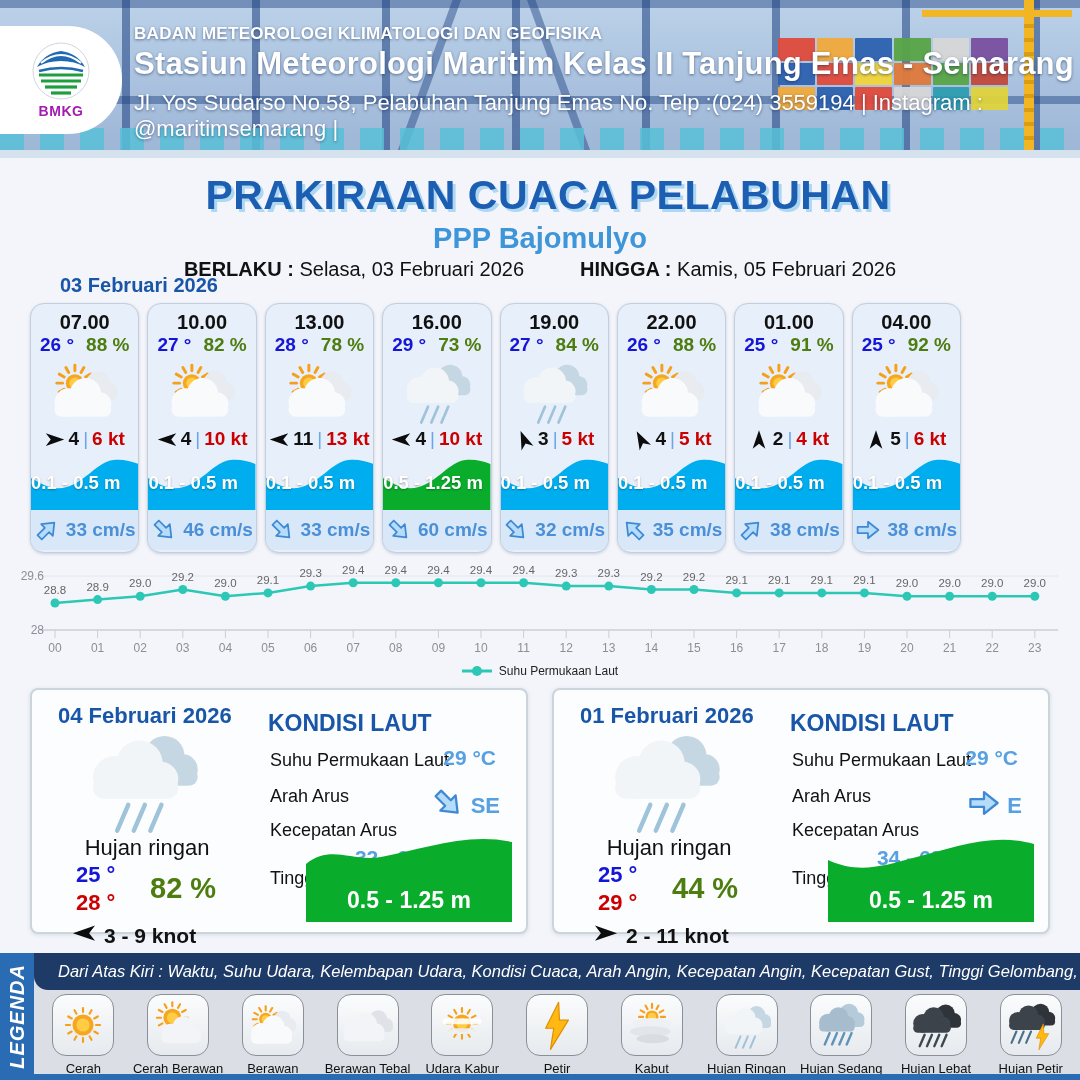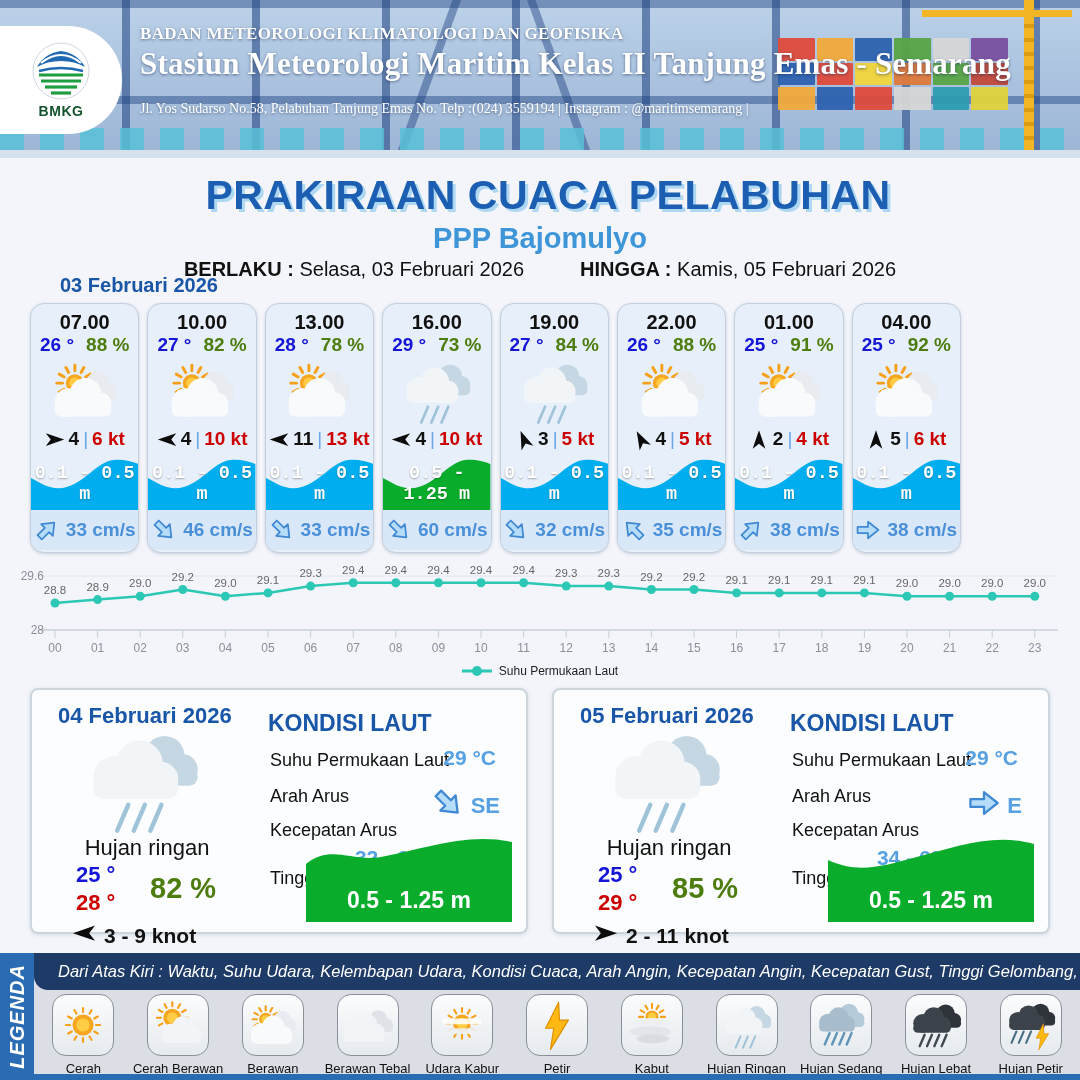--- a/index.html
+++ b/index.html
@@ -19,26 +19,26 @@
   .floor { position:absolute; left:0; right:0; bottom:0; height:8px; background:#d6e1ee; }
   .containers { position:absolute; right:72px; top:38px; width:230px; height:72px; display:grid;
                 grid-template-columns:repeat(6,1fr); grid-template-rows:repeat(3,1fr); gap:2px; opacity:.95; }
   .containers div { border-radius:1px; }
   .crane-v { position:absolute; right:46px; top:0; width:10px; height:150px;
              background:repeating-linear-gradient(180deg,#f2b624 0 10px,#d99c12 10px 14px); }
   .crane-h { position:absolute; right:8px; top:10px; width:150px; height:7px; background:#f2b624; }
   .logo-pill { position:absolute; left:0; top:26px; width:122px; height:108px; background:#fff;
                border-radius:0 54px 54px 0; z-index:5; display:flex; flex-direction:column; align-items:center; justify-content:center; }
   .logo-circle { width:60px; height:60px; }
-  .logo-label { font-size:14px; font-weight:bold; color:#14532d; letter-spacing:.5px; margin-top:2px; }
-  .header-texts { position:absolute; left:140px; top:24px; z-index:5; color:#fff;
-                  text-shadow:0 1px 3px rgba(15,35,75,.55);font-family:Liberation Serif, serif; }
+  .logo-label { font-size:14px; font-weight:bold; color:#a21caf; letter-spacing:.5px; margin-top:2px; }
+  .header-texts { position:absolute; left:134px; top:24px; z-index:5; color:#fff;
+                  text-shadow:0 1px 3px rgba(15,35,75,.55); }
   .h-line1 { font-size:17px; font-weight:bold; letter-spacing:.3px; }
   .h-line2 { font-size:31px; font-weight:bold; margin-top:2px; letter-spacing:.2px; }
-  .h-line3 { font-size:14px; margin-top:19px; }
+  .h-line3 { font-size:22px; margin-top:8px; }
 
   
   .main-title { position:absolute; left:8px; top:172px; width:100%; text-align:center;
                 font-size:41px; font-weight:800; letter-spacing:.5px; color:#1c5eb2;
                 text-shadow:3px 3px 0 #aed7f2; }
   .sub-title { position:absolute; left:0; top:222px; width:100%; text-align:center;
                font-size:29px; font-weight:bold; color:#3e96d9; }
   .validity { position:absolute; left:0; top:258px; width:100%; display:flex; justify-content:center; gap:56px;
               font-size:20px; color:#111; }
   .validity b { font-weight:bold; }
@@ -51,22 +51,22 @@
   .h-time { height:30px; padding-top:7px; text-align:center; font-size:20px; font-weight:bold; color:#111; }
   .h-tr { height:24px; display:flex; justify-content:space-between; padding:0 9px; font-size:19px; font-weight:bold; }
   .h-temp { color:#1515d8; } .h-hum { color:#4d7c0f; }
   .h-icon { height:66px; display:flex; align-items:center; justify-content:center; }
   .h-wind { height:30px; display:flex; align-items:center; justify-content:center; gap:4px;
             font-size:19px; font-weight:bold; color:#111; }
   .h-wind .bar { color:#6aa5e8; font-weight:normal; }
   .h-wind .kt { color:#cc0000; }
   .h-wave { position:relative; height:56px; }
   .h-wave svg { position:absolute; inset:0; width:100%; height:100%; }
-  .h-wave span { position:absolute; left:0; right:0; bottom:5px; text-align:center;
-                 font-size:18.5px; font-weight:bold; color:#fff; text-shadow:0 1px 2px rgba(0,0,0,.3);font-family:Liberation Mono, monospace; }
+  .h-wave span { position:absolute; left:0; right:0; bottom:16px; 
+                 font-size:18.5px; font-weight:bold; color:#fff; text-shadow:0 1px 2px rgba(0,0,0,.3); }
   .h-cur { height:40px; background:#d9e8f8; display:flex; align-items:center; justify-content:center; gap:6px;
            font-size:19px; font-weight:bold; color:#4a90d9; }
 
   
   .chart-wrap { position:absolute; left:0; top:556px; width:1080px; height:108px; }
   .chart-legend { position:absolute; left:0; top:664px; width:100%; display:flex; align-items:center;
                   justify-content:center; gap:7px; font-size:12px; color:#222; }
 
   
   .daily-row { position:absolute; left:30px; top:688px; width:1020px; height:246px; display:flex; gap:24px; }
@@ -766,42 +766,42 @@
       <div class="sea-label" style="top:178px;">Tinggi Gelombang</div>
       <div class="wavebox">
         <svg viewBox="0 0 206 92" preserveAspectRatio="none">
           <path d="M0,34 C25,14 45,32 75,27 C115,20 160,2 206,12 L206,92 L0,92 Z" fill="#09ad2b"></path>
         </svg>
         <span>0.5 - 1.25 m</span>
       </div>
     </div>
 
     <div class="dcard">
-      <div class="d-date">05 Februari 2026</div>
+      <div class="d-date">01 Februari 2026</div>
       <span class="d-icon js-icon"><svg width="118" height="118" viewBox="0 0 64 64">
             <g transform="translate(41,24) scale(0.9)" fill="#c6d7e4">
               <circle cx="-10" cy="2" r="11"></circle>
               <circle cx="3" cy="-5" r="12"></circle>
               <circle cx="14" cy="3" r="9"></circle>
               <rect x="-21" y="2" width="44" height="11" rx="5.5"></rect>
             </g>
             <g transform="translate(27,29) scale(1.05)" fill="#f2f5f8">
               <circle cx="-10" cy="2" r="11"></circle>
               <circle cx="3" cy="-5" r="12"></circle>
               <circle cx="14" cy="3" r="9"></circle>
               <rect x="-21" y="2" width="44" height="11" rx="5.5"></rect>
             </g>
             <line x1="24" y1="46" x2="18" y2="60" stroke="#9fc3d8" stroke-width="2.4" stroke-linecap="round"></line>
             <line x1="33" y1="46" x2="27" y2="60" stroke="#9fc3d8" stroke-width="2.4" stroke-linecap="round"></line>
             <line x1="42" y1="46" x2="36" y2="60" stroke="#9fc3d8" stroke-width="2.4" stroke-linecap="round"></line>
           </svg></span>
       <div class="d-cond">Hujan ringan</div>
       <div class="d-tmin">25 °</div>
       <div class="d-tmax">29 °</div>
-      <div class="d-hum">85 %</div>
+      <div class="d-hum">44 %</div>
       <div class="d-wind">
         <span class="js-dart"><svg width="24" height="20.4" viewBox="0 0 28 24" style="transform:rotate(0deg)">
               <path d="M1,3 L27,12 L1,21 L8,12 Z" fill="#0c0c0c"></path>
             </svg></span>
         <span>2  - 11 knot</span>
       </div>
       <div class="d-gust">12 kt</div>
       <div class="sea-title">KONDISI LAUT</div>
       <div class="sea-label" style="top:60px;">Suhu Permukaan Laut</div>
       <div class="sea-val" style="right:30px; top:56px;">29 °C</div>

